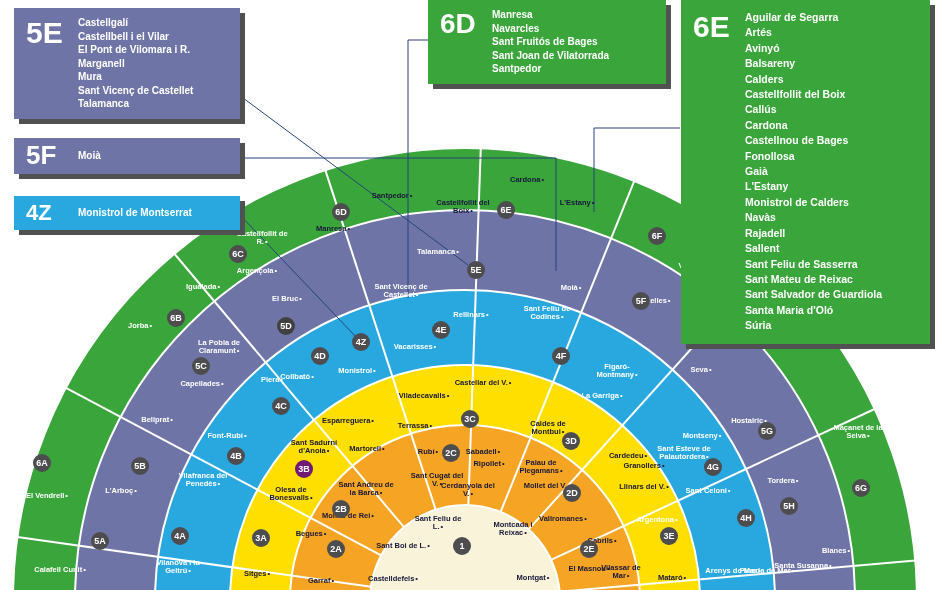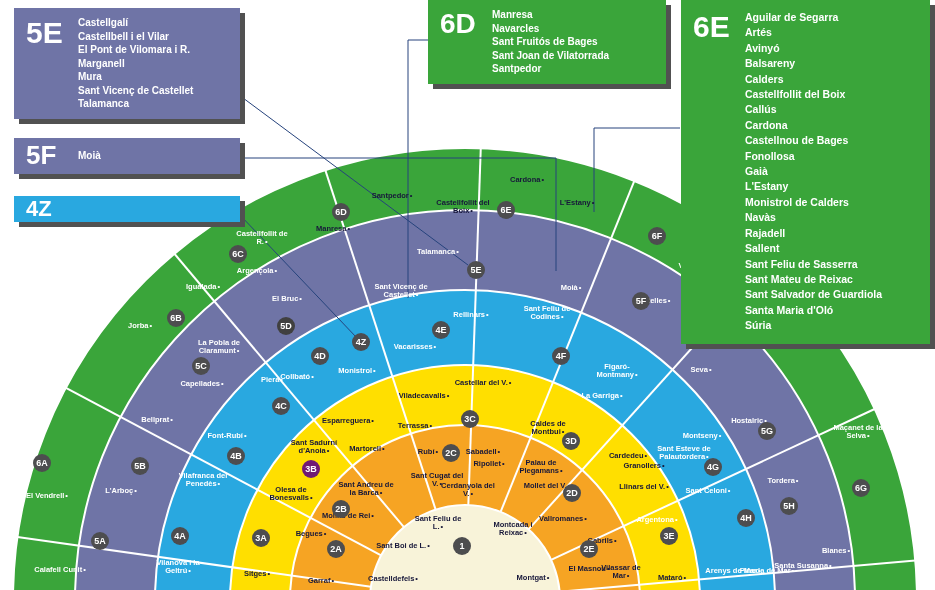--- a/index.html
+++ b/index.html
@@ -138,21 +138,21 @@
       <div class="town lt" style="left: 767px; top: 571px;">Pineda de Mar<span class="dot">•</span></div>
       <div class="town lt" style="left: 803px; top: 566px;">Santa Susanna<span class="dot">•</span></div>
       <div class="town lt" style="left: 836px; top: 551px;">Blanes<span class="dot">•</span></div>
       <div class="badge" style="left: 462px; top: 546px; background: rgb(77, 77, 79);">1</div>
       <div class="badge" style="left: 336px; top: 549px; background: rgb(77, 77, 79);">2A</div>
       <div class="badge" style="left: 341px; top: 509px; background: rgb(77, 77, 79);">2B</div>
       <div class="badge" style="left: 451px; top: 453px; background: rgb(77, 77, 79);">2C</div>
       <div class="badge" style="left: 572px; top: 493px; background: rgb(77, 77, 79);">2D</div>
       <div class="badge" style="left: 589px; top: 549px; background: rgb(77, 77, 79);">2E</div>
       <div class="badge" style="left: 261px; top: 538px; background: rgb(77, 77, 79);">3A</div>
-      <div class="badge" style="left: 311px; top: 469px; background: #701a75;">3B</div>
+      <div class="badge" style="left: 304px; top: 469px; background: #701a75;">3B</div>
       <div class="badge" style="left: 470px; top: 419px; background: rgb(77, 77, 79);">3C</div>
       <div class="badge" style="left: 571px; top: 441px; background: rgb(77, 77, 79);">3D</div>
       <div class="badge" style="left: 669px; top: 536px; background: rgb(77, 77, 79);">3E</div>
       <div class="badge" style="left: 180px; top: 536px; background: rgb(77, 77, 79);">4A</div>
       <div class="badge" style="left: 236px; top: 456px; background: rgb(77, 77, 79);">4B</div>
       <div class="badge" style="left: 281px; top: 406px; background: rgb(77, 77, 79);">4C</div>
       <div class="badge" style="left: 320px; top: 356px; background: rgb(77, 77, 79);">4D</div>
       <div class="badge" style="left: 361px; top: 342px; background: rgb(77, 77, 79);">4Z</div>
       <div class="badge" style="left: 441px; top: 330px; background: rgb(77, 77, 79);">4E</div>
       <div class="badge" style="left: 561px; top: 356px; background: rgb(77, 77, 79);">4F</div>
@@ -188,20 +188,23 @@
       </ul>
   </div>
   <div class="callout c5f" style="background: rgb(111, 116, 166);">
     <div class="code">5F</div>
     <ul>
         <li>Moià</li>
       </ul>
   </div>
   <div class="callout c4z" style="background: rgb(41, 168, 224);">
     <div class="code">4Z</div>
+    <ul>
+        <li>Monistrol de Montserrat</li>
+      </ul>
   </div>
   <div class="callout c6d" style="background: rgb(58, 165, 58);">
     <div class="code">6D</div>
     <ul>
         <li>Manresa</li>
         <li>Navarcles</li>
         <li>Sant Fruitós de Bages</li>
         <li>Sant Joan de Vilatorrada</li>
         <li>Santpedor</li>
       </ul>

